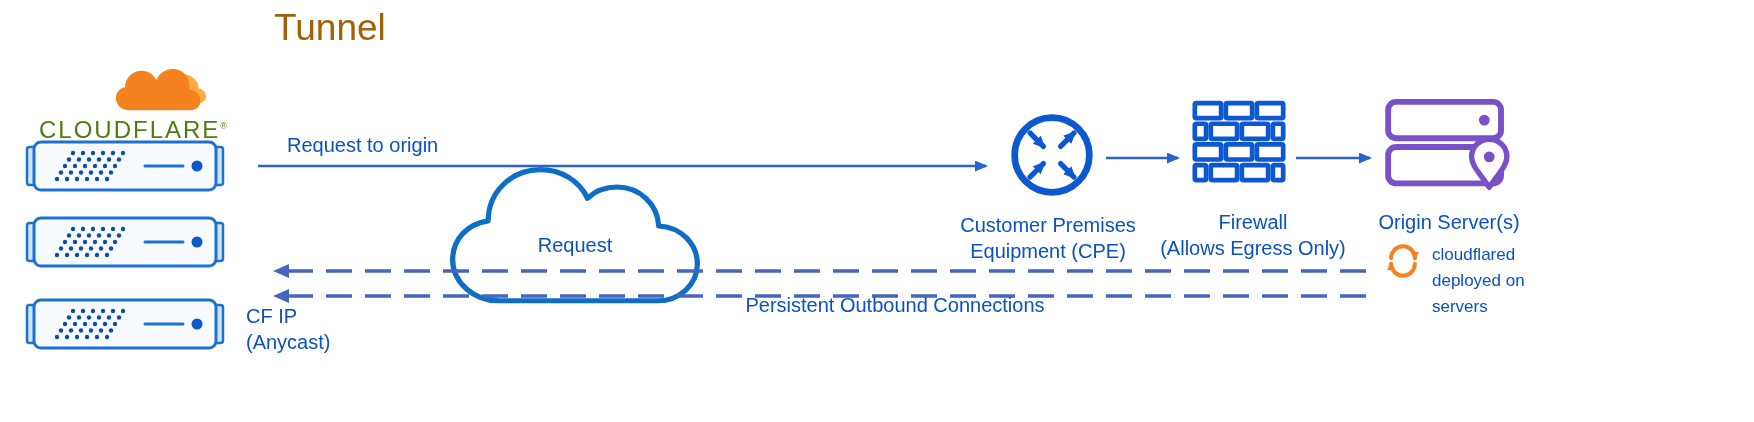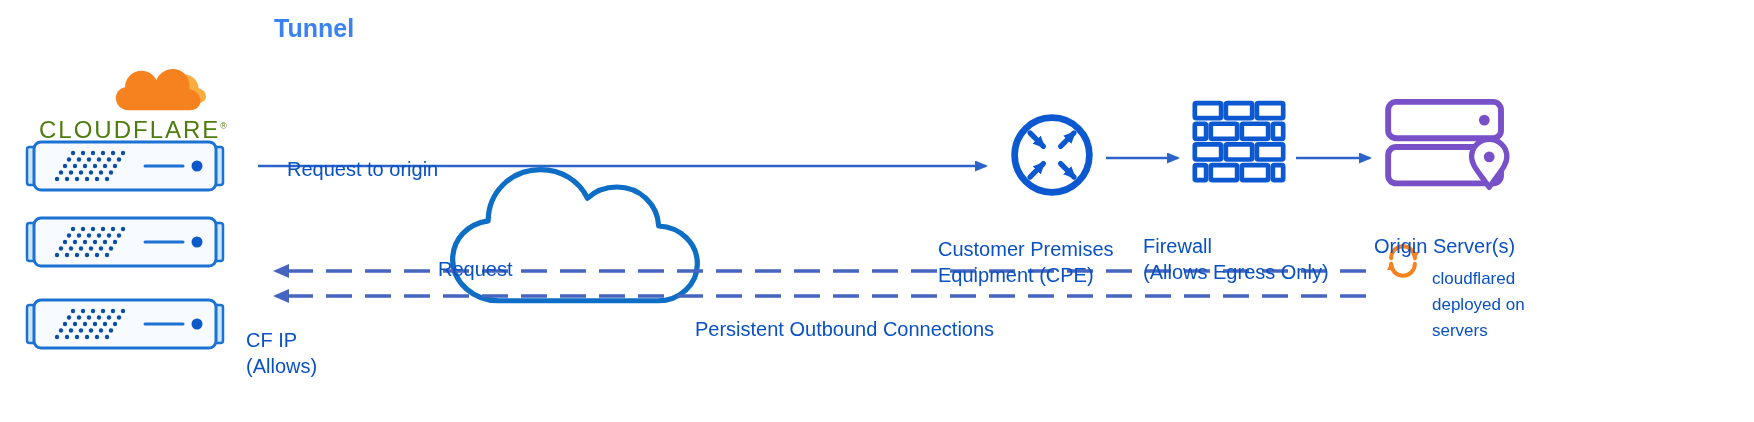--- a/index.html
+++ b/index.html
@@ -4,26 +4,26 @@
 <style>
   *{box-sizing:border-box;margin:0;padding:0}
   html,body{background:#ffffff}
   .canvas{
     position:relative;width:1754px;height:422px;background:#ffffff;
     font-family:"Liberation Sans",sans-serif;overflow:hidden;
   }
   .abs{position:absolute}
   .lbl{
     position:absolute;color:#0a51c3;font-size:20px;line-height:26px;
-    font-weight:500;white-space:pre-line;margin-top:24px;
+    font-weight:500;white-space:pre-line;
   }
-  .center{text-align:left}
+  .center{text-align:center}
   .title{
-    position:absolute;left:274px;top:6px;font-size:25px;line-height:44px;
-    font-weight:700;color:#3b82f6;
+    position:absolute;left:274px;top:6px;font-size:37px;line-height:44px;
+    font-weight:400;color:#a16207;
   }
   .brand{
     position:absolute;left:28px;top:113px;width:210px;text-align:center;
     font-size:24px;font-weight:400;letter-spacing:2px;color:#4d7c0f;
     line-height:26px;white-space:nowrap;
   }
   .brand .reg{font-size:9px;vertical-align:super;letter-spacing:0}
   svg{display:block}
 </style>
 </head>
@@ -174,15 +174,15 @@
   <div class="lbl center" style="left:938px;top:212px;width:220px">Customer Premises
 Equipment (CPE)</div>
   <div class="lbl center" style="left:1143px;top:209px;width:220px">Firewall
 (Allows Egress Only)</div>
   <div class="lbl center" style="left:1374px;top:209px;width:150px">Origin Server(s)</div>
   <div class="lbl" style="left:1432px;top:242px;font-size:17px;line-height:26px">cloudflared
 deployed on
 servers</div>
   <div class="lbl center" style="left:695px;top:292px;width:400px">Persistent Outbound Connections</div>
   <div class="lbl" style="left:246px;top:303px">CF IP
-(Allows)</div>
+(Anycast)</div>
 
 </div>
 
 </body></html>

